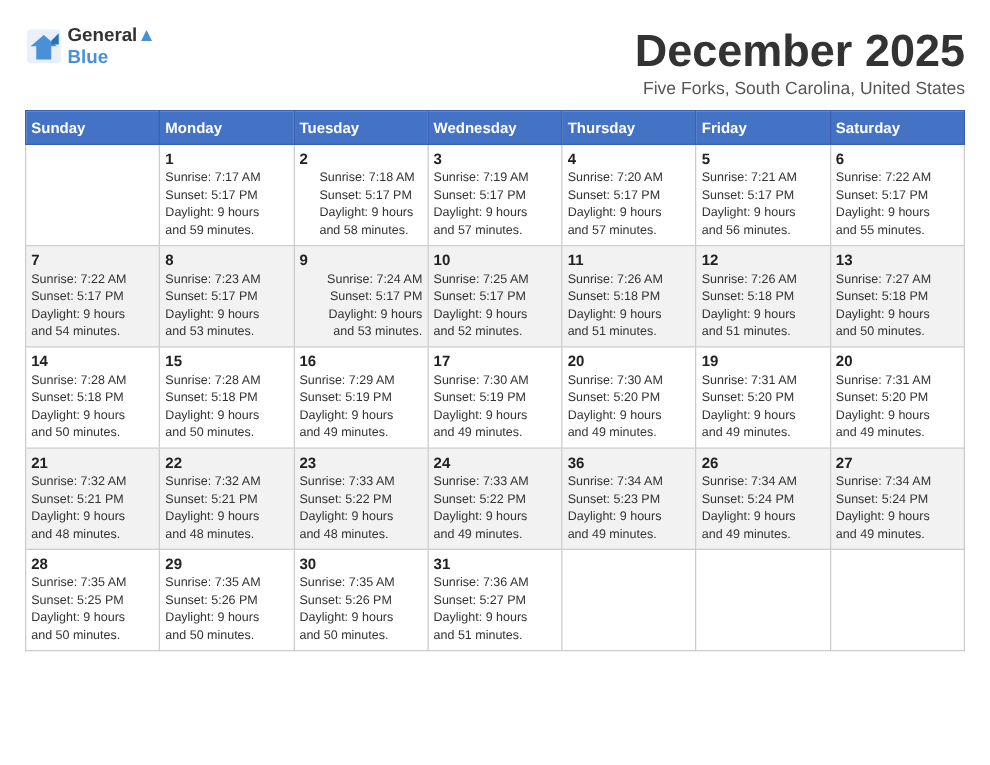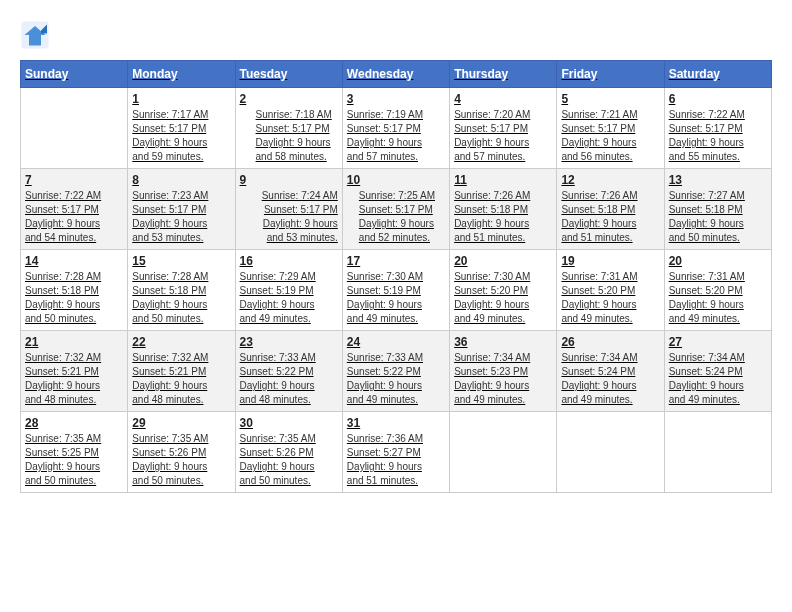--- a/index.html
+++ b/index.html
@@ -34,21 +34,20 @@
       color: #333;
     }
     .subtitle {
       font-size: 14px;
       color: #555;
     }
     table {
       width: 100%;
       border-collapse: collapse;
       font-size: 11px;
-      text-decoration: underline;
     }
     thead tr th {
       background-color: #4472c4;
       color: #fff;
       padding: 6px 4px;
       text-align: left;
       font-size: 12px;
       font-weight: bold;
       border: 1px solid #3a62b0;
     }
@@ -81,20 +80,28 @@
 </head>
 <body>
 
 <div class="header">
   <div class="logo">
     <svg class="logo-icon" viewBox="0 0 40 40">
       <rect x="2" y="2" width="36" height="36" rx="4" fill="#e8f0fb"></rect>
       <polygon points="20,8 34,20 28,20 28,34 12,34 12,20 6,20" fill="#4a90d9"></polygon>
       <polygon points="28,14 36,6 36,18 28,18" fill="#2a70b9"></polygon>
     </svg>
+    <div>
+      <div style="font-size:15px;font-weight:bold;color:#333;">General<span style="color:#4a90d9;">▲</span></div>
+      <div style="font-size:15px;font-weight:bold;color:#4a90d9;">Blue</div>
+    </div>
+  </div>
+  <div class="title-block">
+    <div class="month-title">December 2025</div>
+    <div class="subtitle">Five Forks, South Carolina, United States</div>
   </div>
 </div>
 
 <table>
   <thead>
     <tr id="thead-row">
         <th>Sunday</th>
         <th>Monday</th>
         <th>Tuesday</th>
         <th>Wednesday</th>
@@ -166,21 +173,21 @@
         </td>
         <td>
           <div class="day-num">9</div>
           <div class="day-info" style="white-space: pre-line; text-align: right;">Sunrise: 7:24 AM
 Sunset: 5:17 PM
 Daylight: 9 hours
 and 53 minutes.</div>
         </td>
         <td>
           <div class="day-num">10</div>
-          <div class="day-info" style="white-space: pre-line; margin-left: 12px;">Sunrise: 7:25 AM
+          <div class="day-info" style="white-space: pre-line;">Sunrise: 7:25 AM
 Sunset: 5:17 PM
 Daylight: 9 hours
 and 52 minutes.</div>
         </td>
         <td>
           <div class="day-num">11</div>
           <div class="day-info" style="white-space: pre-line;">Sunrise: 7:26 AM
 Sunset: 5:18 PM
 Daylight: 9 hours
 and 51 minutes.</div>

